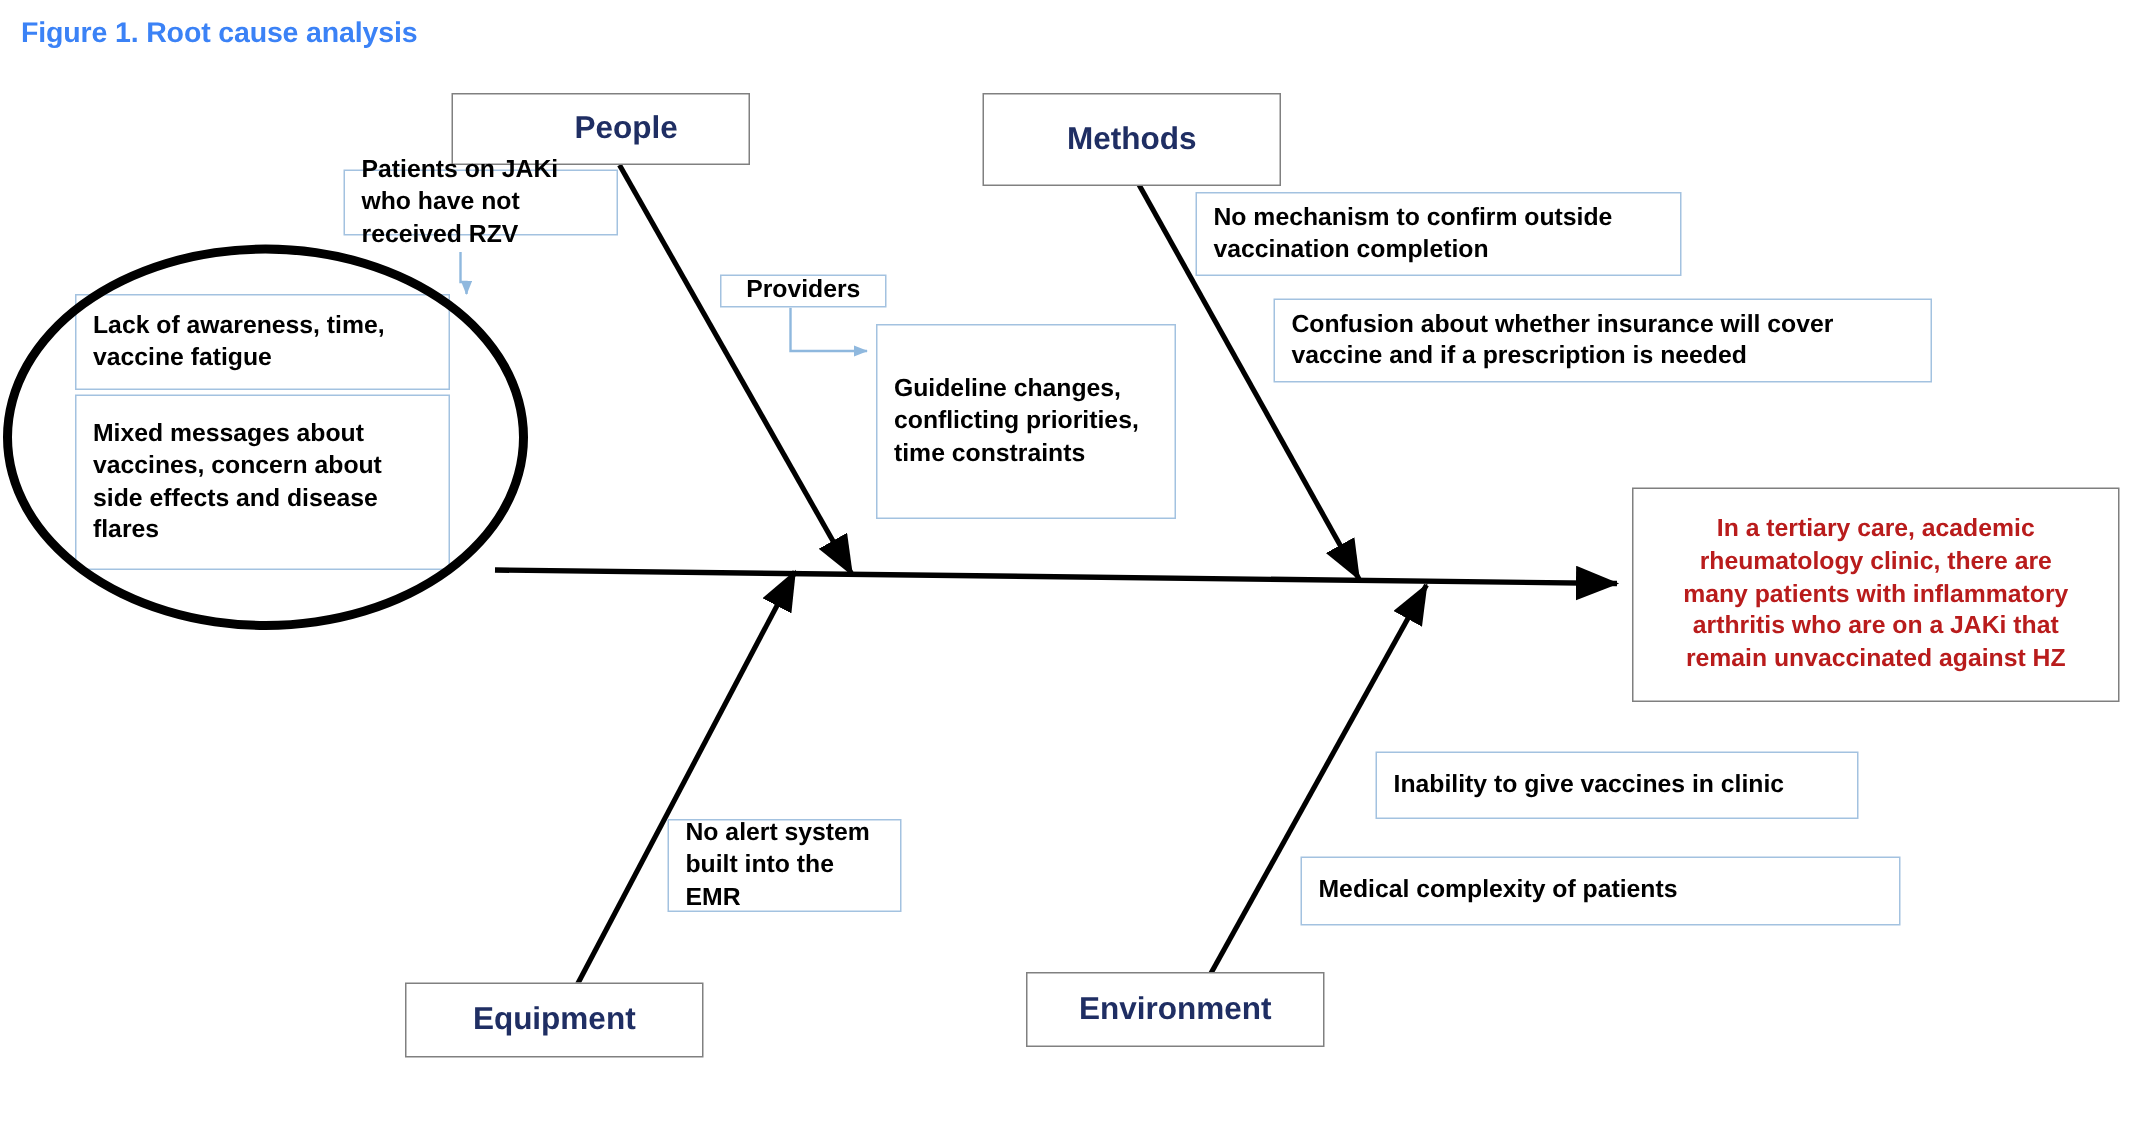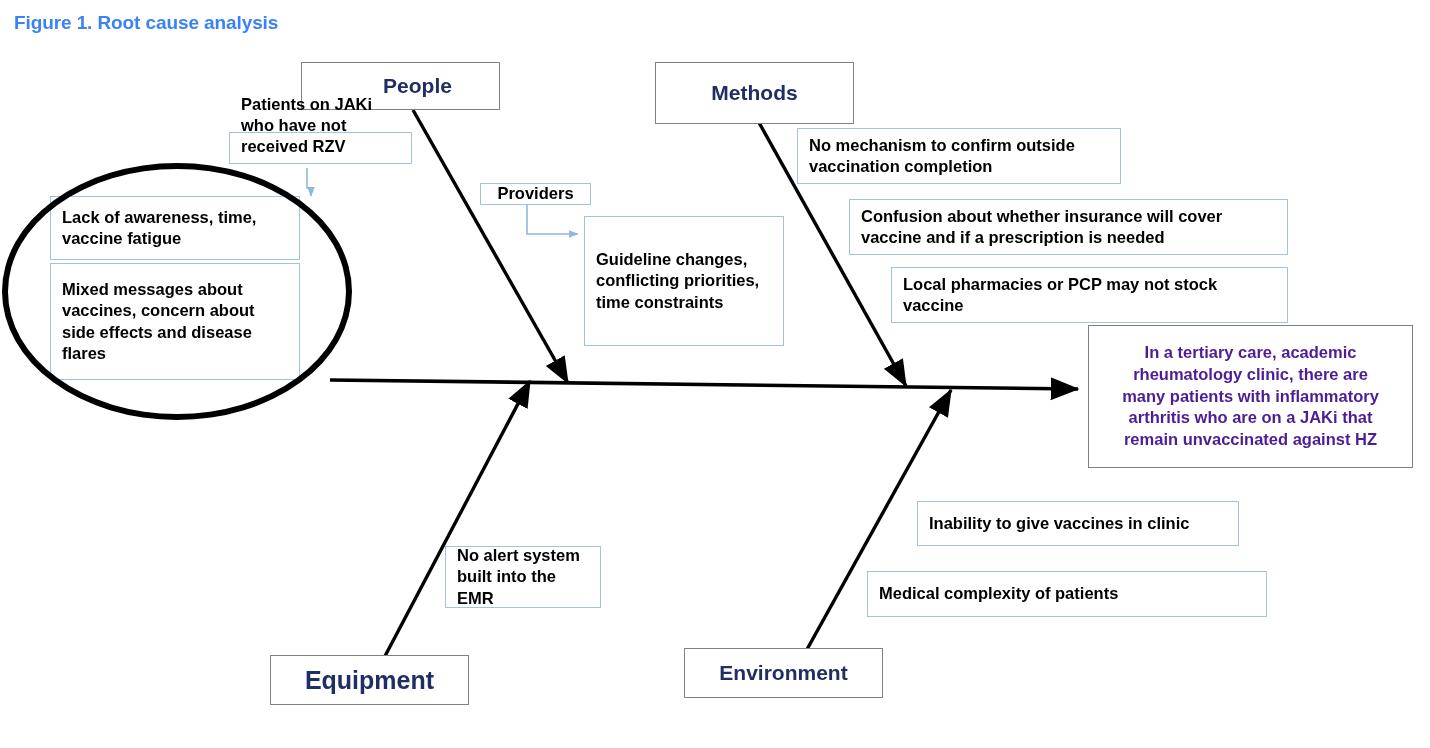--- a/index.html
+++ b/index.html
@@ -77,21 +77,21 @@
     align-items: center;
     justify-content: center;
     text-align: center;
   }
   
   .effect-box {
     position: absolute;
     box-sizing: border-box;
     border: 1.8px solid #7F7F7F;
     background: #ffffff;
-    color: #4c1d95;
+    color: #b91c1c;
     font-weight: bold;
     font-size: 16.5px;
     line-height: 1.33;
     padding: 8px 26px;
     display: flex;
     align-items: center;
     justify-content: flex-end;
     text-align: center;
   }
   .highlight-ellipse {
@@ -150,29 +150,29 @@
   </svg>
 
   <div class="cat-box" style="left:301px; top:62px; width:199px; height:48px; font-size:21px;padding-left:34px;">
     <span>People</span>
   </div>
 
   <div class="cat-box" style="left:655px; top:62px; width:199px; height:62px; font-size:21px;">
     <span>Methods</span>
   </div>
 
-  <div class="cat-box" style="left:270px; top:655px; width:199px; height:50px; font-size:25px;">
+  <div class="cat-box" style="left:270px; top:655px; width:199px; height:50px; font-size:21px;">
     <span>Equipment</span>
   </div>
 
   <div class="cat-box" style="left:684px; top:648px; width:199px; height:50px; font-size:21px;">
     <span>Environment</span>
   </div>
 
-  <div class="cause-box" style="left:229px; top:132px; width:183px; height:32px;align-items:flex-end;">
+  <div class="cause-box" style="left:229px; top:113px; width:183px; height:44px;">
     <span>Patients on JAKi who have not received RZV</span>
   </div>
 
   <div class="sub-box" style="left:480px; top:183px; width:111px; height:22px;">
     <span>Providers</span>
   </div>
 
   <div class="cause-box" style="left:50px; top:196px; width:250px; height:64px;">
     <span>Lack of awareness, time, vaccine fatigue</span>
   </div>
@@ -188,23 +188,20 @@
   </div>
 
   <div class="cause-box" style="left:797px; top:128px; width:324px; height:56px;">
     <span>No mechanism to confirm outside vaccination completion</span>
   </div>
 
   <div class="cause-box" style="left:849px; top:199px; width:439px; height:56px;">
     <span>Confusion about whether insurance will cover vaccine and if a prescription is needed</span>
   </div>
 
-  <div class="cause-box" style="left:891px; top:267px; width:397px; height:56px;">
-    <span>Local pharmacies or PCP may not stock vaccine</span>
-  </div>
 
   <div class="effect-box" style="left:1088px; top:325px; width:325px; height:143px;">
     <span>In a tertiary care, academic rheumatology clinic, there are many patients with inflammatory arthritis who are on a JAKi that remain unvaccinated against HZ</span>
   </div>
 
 
   <div class="cause-box" style="left:445px; top:546px; width:156px; height:62px;">
     <span>No alert system built into the EMR</span>
   </div>
 

